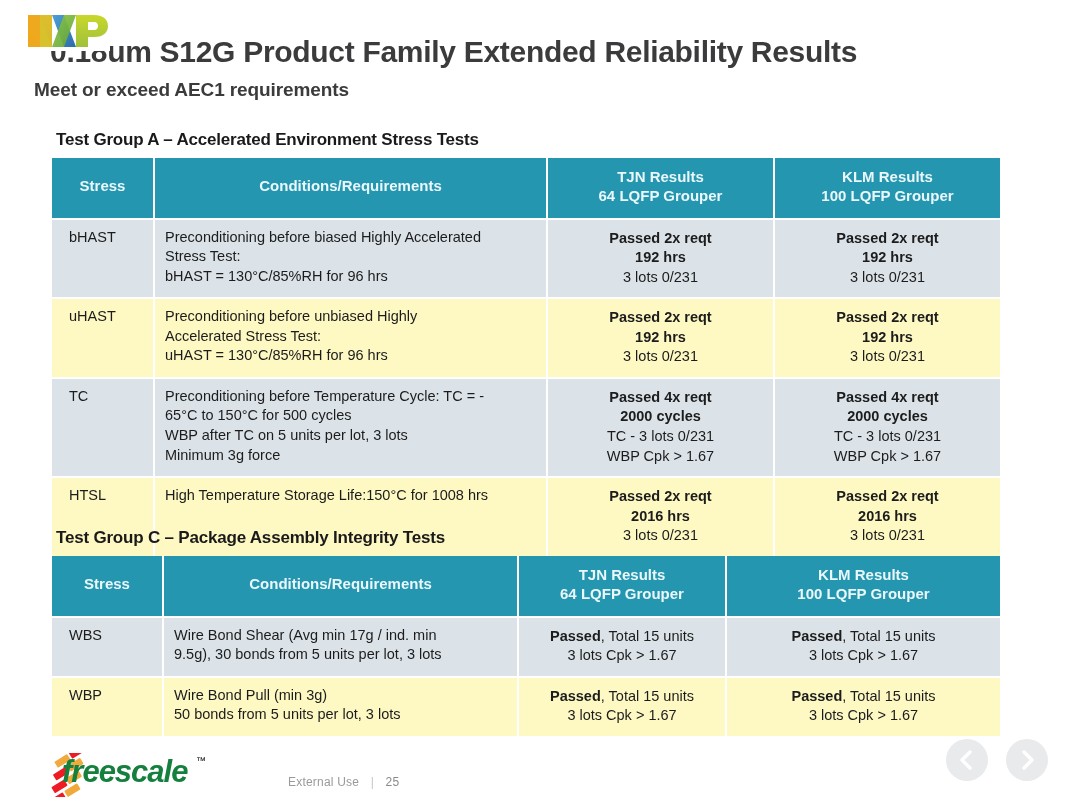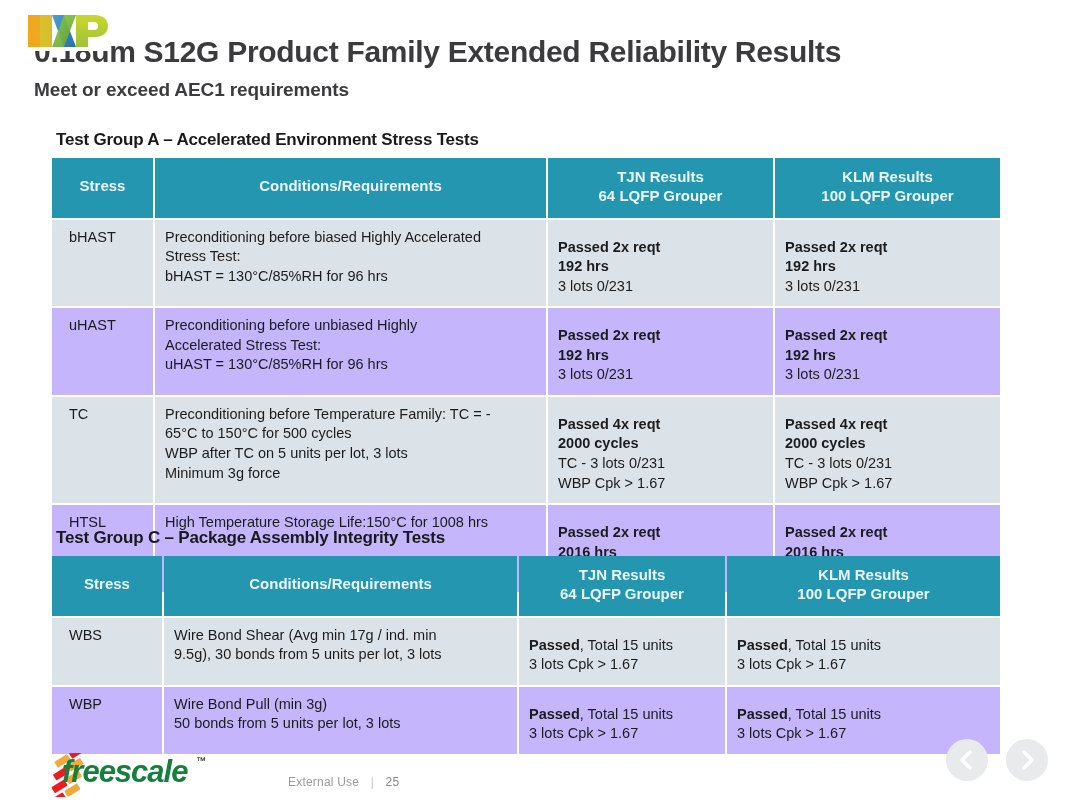--- a/index.html
+++ b/index.html
@@ -35,20 +35,21 @@
     width: 1030px;
     z-index: 2;
   }
   #page-title {
     font-size: 30px;
     font-weight: bold;
     color: #3b3b3d;
     line-height: 1.05;
     letter-spacing: -0.3px;
     white-space: nowrap;
+    margin-left: 16px;
   }
   #page-subtitle {
     font-size: 19px;
     font-weight: bold;
     color: #3b3b3d;
     margin-top: 11px;
     letter-spacing: -0.1px;
   }
 
   
@@ -83,33 +84,33 @@
     line-height: 1.25;
   }
   .stress-table td {
     font-size: 14.5px;
     vertical-align: top;
     padding: 8px 10px 10px 10px;
     line-height: 1.35;
     color: #1c1c1c;
   }
   .stress-table tr.row-odd td  { background: #dbe3e9; }
-  .stress-table tr.row-even td { background: #c4b5fd; }
+  .stress-table tr.row-even td { background: #fef9c3; }
 
   td.cell-stress {
     text-align: left;
     padding-left: 17px;
     font-size: 14.5px;
   }
   td.cell-cond {
     text-align: left;
   }
   td.cell-result {
-    text-align: left;
-    padding-top: 18px;
+    text-align: center;
+    padding-top: 9px;
   }
   .res-line { display: block; }
   .res-strong { font-weight: bold; }
 
   
   #table-group-a col.c-stress { width: 101px; }
   #table-group-a col.c-cond   { width: 391px; }
   #table-group-a col.c-tjn    { width: 225px; }
   #table-group-a col.c-klm    { width: 225px; }
 
@@ -279,21 +280,21 @@
         </td>
         <td class="cell-result">
           <span class="res-line"><span class="res-strong">Passed 2x reqt</span></span>
           <span class="res-line"><span class="res-strong">192 hrs</span></span>
           <span class="res-line">3 lots 0/231</span>
         </td>
       </tr>
       <tr class="row-odd">
         <td class="cell-stress">TC</td>
         <td class="cell-cond">
-          <div>Preconditioning before Temperature Family: TC =  -</div>
+          <div>Preconditioning before Temperature Cycle: TC =  -</div>
           <div>65°C to 150°C for 500 cycles</div>
           <div>WBP after TC on 5 units per lot, 3 lots</div>
           <div>Minimum 3g force</div>
         </td>
         <td class="cell-result">
           <span class="res-line"><span class="res-strong">Passed 4x reqt</span></span>
           <span class="res-line"><span class="res-strong">2000 cycles</span></span>
           <span class="res-line">TC - 3 lots 0/231</span>
           <span class="res-line">WBP Cpk &gt; 1.67</span>
         </td>

